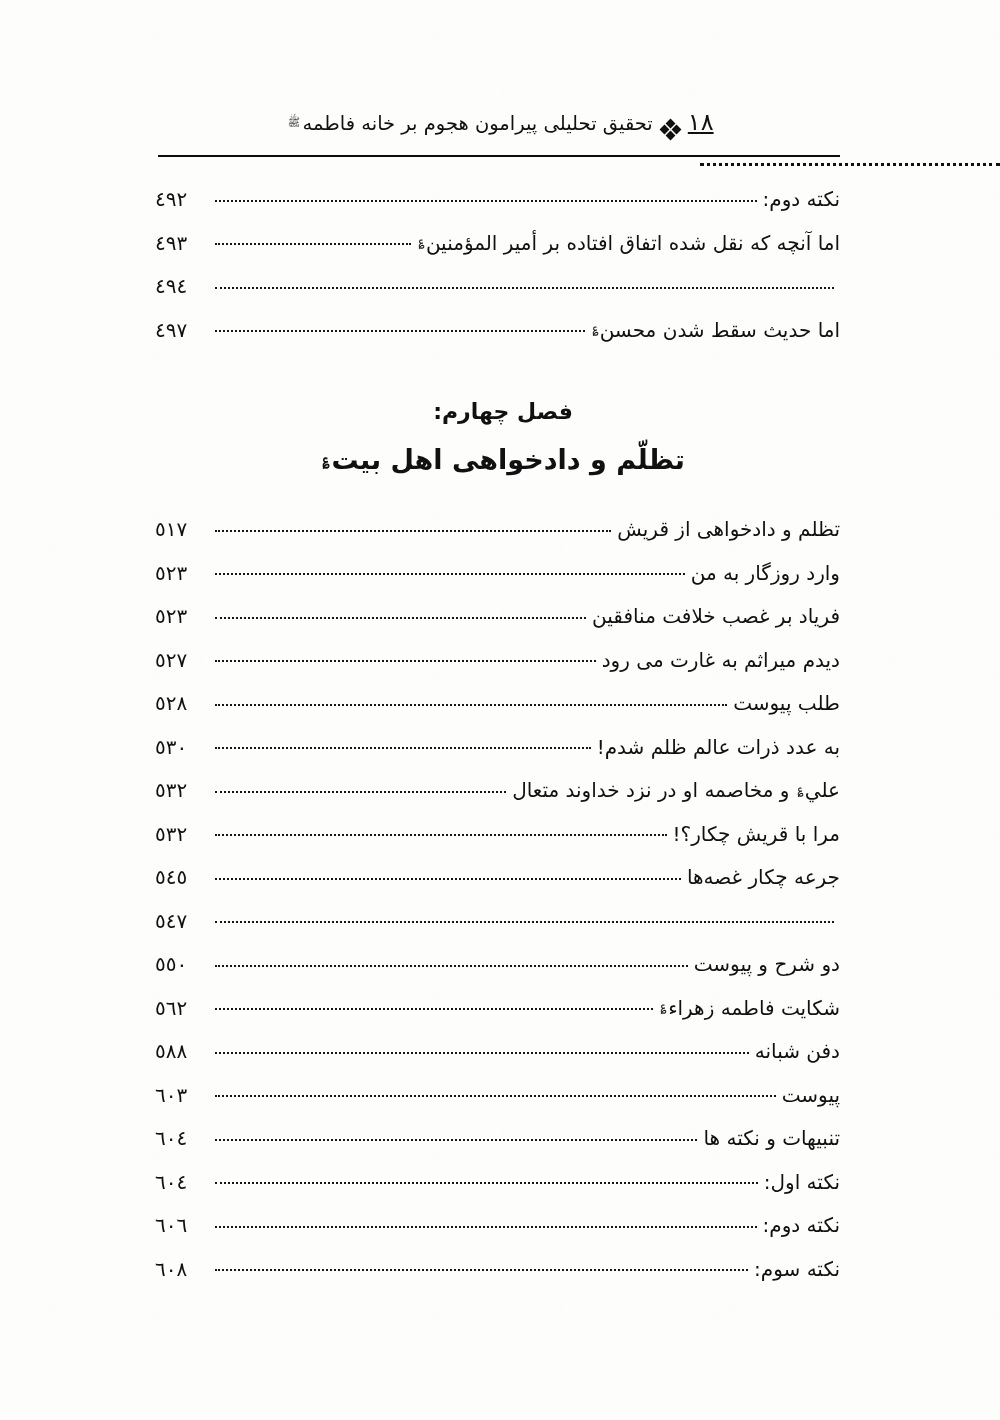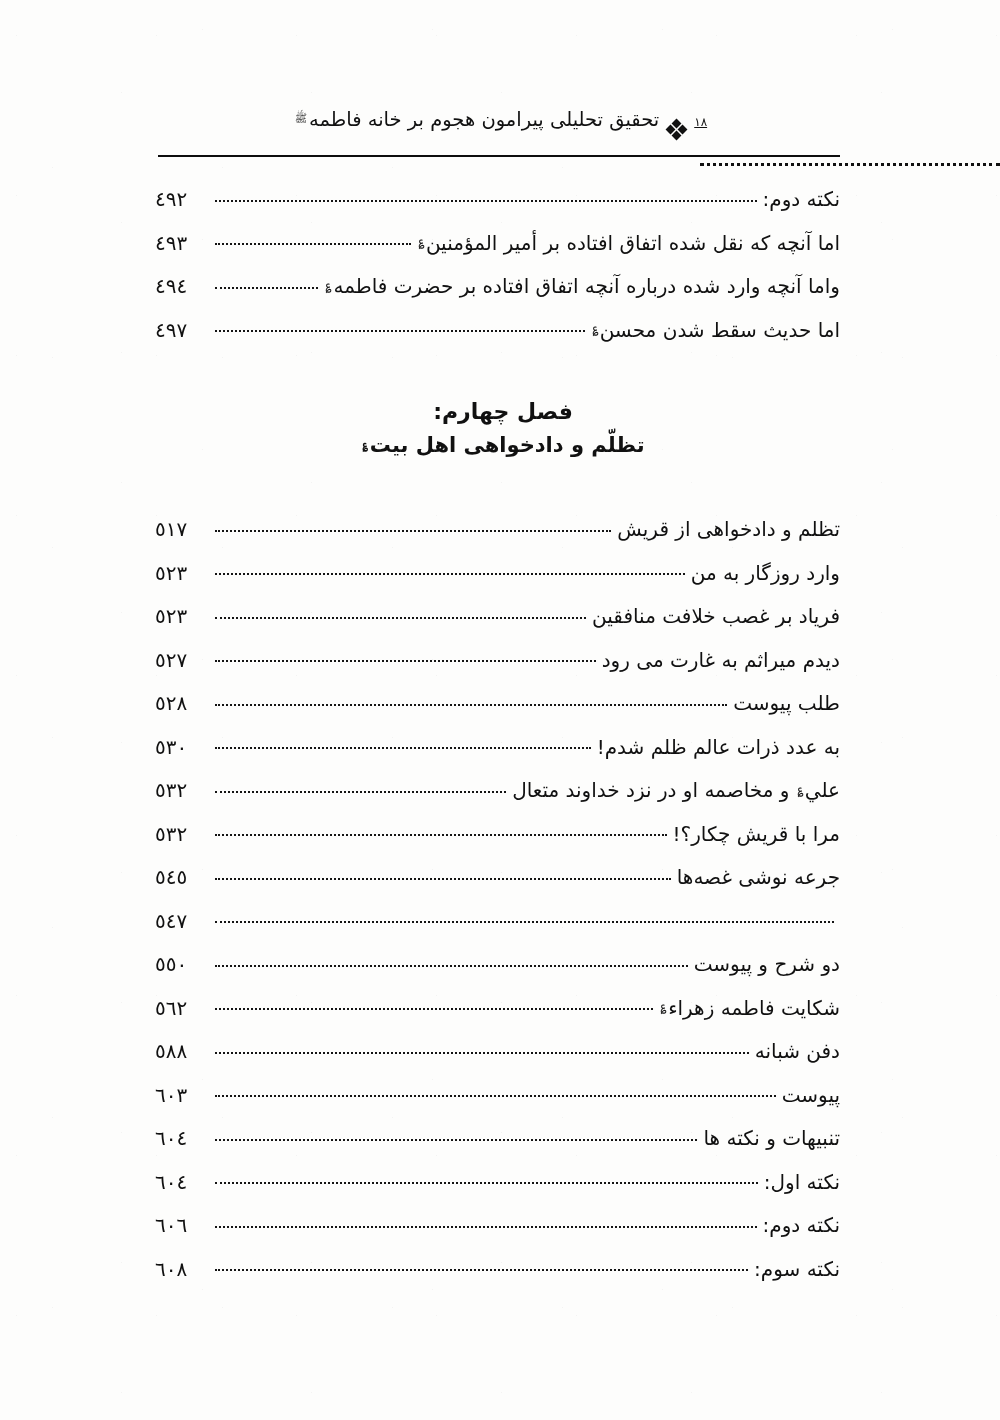--- a/index.html
+++ b/index.html
@@ -27,21 +27,21 @@
     left: 160px;
     height: 42px;
     display: flex;
     flex-direction: row;
     align-items: baseline;
     justify-content: center;
     gap: 9px;
     direction: rtl;
   }
   .header-pageno {
-    font-size: 12px;
+    font-size: 24px;
     color: #111;
     letter-spacing: 0.5px;
     text-decoration: underline;
   }
   .header-ornament {
     position: relative;
     width: 17px;
     height: 17px;
     align-self: center;
     flex: 0 0 auto;
@@ -142,25 +142,25 @@
     text-align: center;
     direction: rtl;
   }
   .chapter-eyebrow {
     font-size: 22px;
     font-weight: bold;
     color: #111;
     line-height: 1.45;
   }
   .chapter-title {
-    font-size: 21px;
+    font-size: 27px;
     font-weight: bold;
     color: #111;
     line-height: 1.5;
-    margin-top: 2px;
+    margin-top: 12px;
   }
   .chapter-title .hon { font-size: 0.52em; }
 
   
   .grain {
     position: absolute;
     inset: 0;
     pointer-events: none;
     opacity: 0.035;
     background:
@@ -197,21 +197,20 @@
       <span class="toc-label">نکته دوم:</span>
       <span class="toc-leader"></span>
       <span class="toc-page">٤٩٢</span>
     </div>
     <div class="toc-row">
       <span class="toc-label"><span>اما آنچه که  نقل شده اتفاق افتاده بر أمیر المؤمنین</span><span class="hon">؏</span></span>
       <span class="toc-leader"></span>
       <span class="toc-page">٤٩٣</span>
     </div>
     <div class="toc-row">
-      <span class="toc-label"><span>واما آنچه وارد شده درباره آنچه اتفاق افتاده بر حضرت فاطمه</span><span class="hon">؏</span></span>
       <span class="toc-leader"></span>
       <span class="toc-page">٤٩٤</span>
     </div>
     <div class="toc-row">
       <span class="toc-label"><span>اما حدیث سقط شدن محسن</span><span class="hon">؏</span></span>
       <span class="toc-leader"></span>
       <span class="toc-page">٤٩٧</span>
     </div>
   </div>
 
@@ -255,21 +254,21 @@
         <span class="toc-label"><span>علي</span><span class="hon">؏</span><span> و مخاصمه او در نزد خداوند متعال</span></span>
         <span class="toc-leader"></span>
         <span class="toc-page">٥٣٢</span>
       </div>
       <div class="toc-row">
         <span class="toc-label"><span>مرا با قریش چکار؟!</span></span>
         <span class="toc-leader"></span>
         <span class="toc-page">٥٣٢</span>
       </div>
       <div class="toc-row">
-        <span class="toc-label"><span>جرعه نوشی غصه‌ها</span></span>
+        <span class="toc-label"><span>جرعه چکار غصه‌ها</span></span>
         <span class="toc-leader"></span>
         <span class="toc-page">٥٤٥</span>
       </div>
       <div class="toc-row">
         <span class="toc-leader"></span>
         <span class="toc-page">٥٤٧</span>
       </div>
       <div class="toc-row">
         <span class="toc-label"><span>دو شرح و پیوست</span></span>
         <span class="toc-leader"></span>

